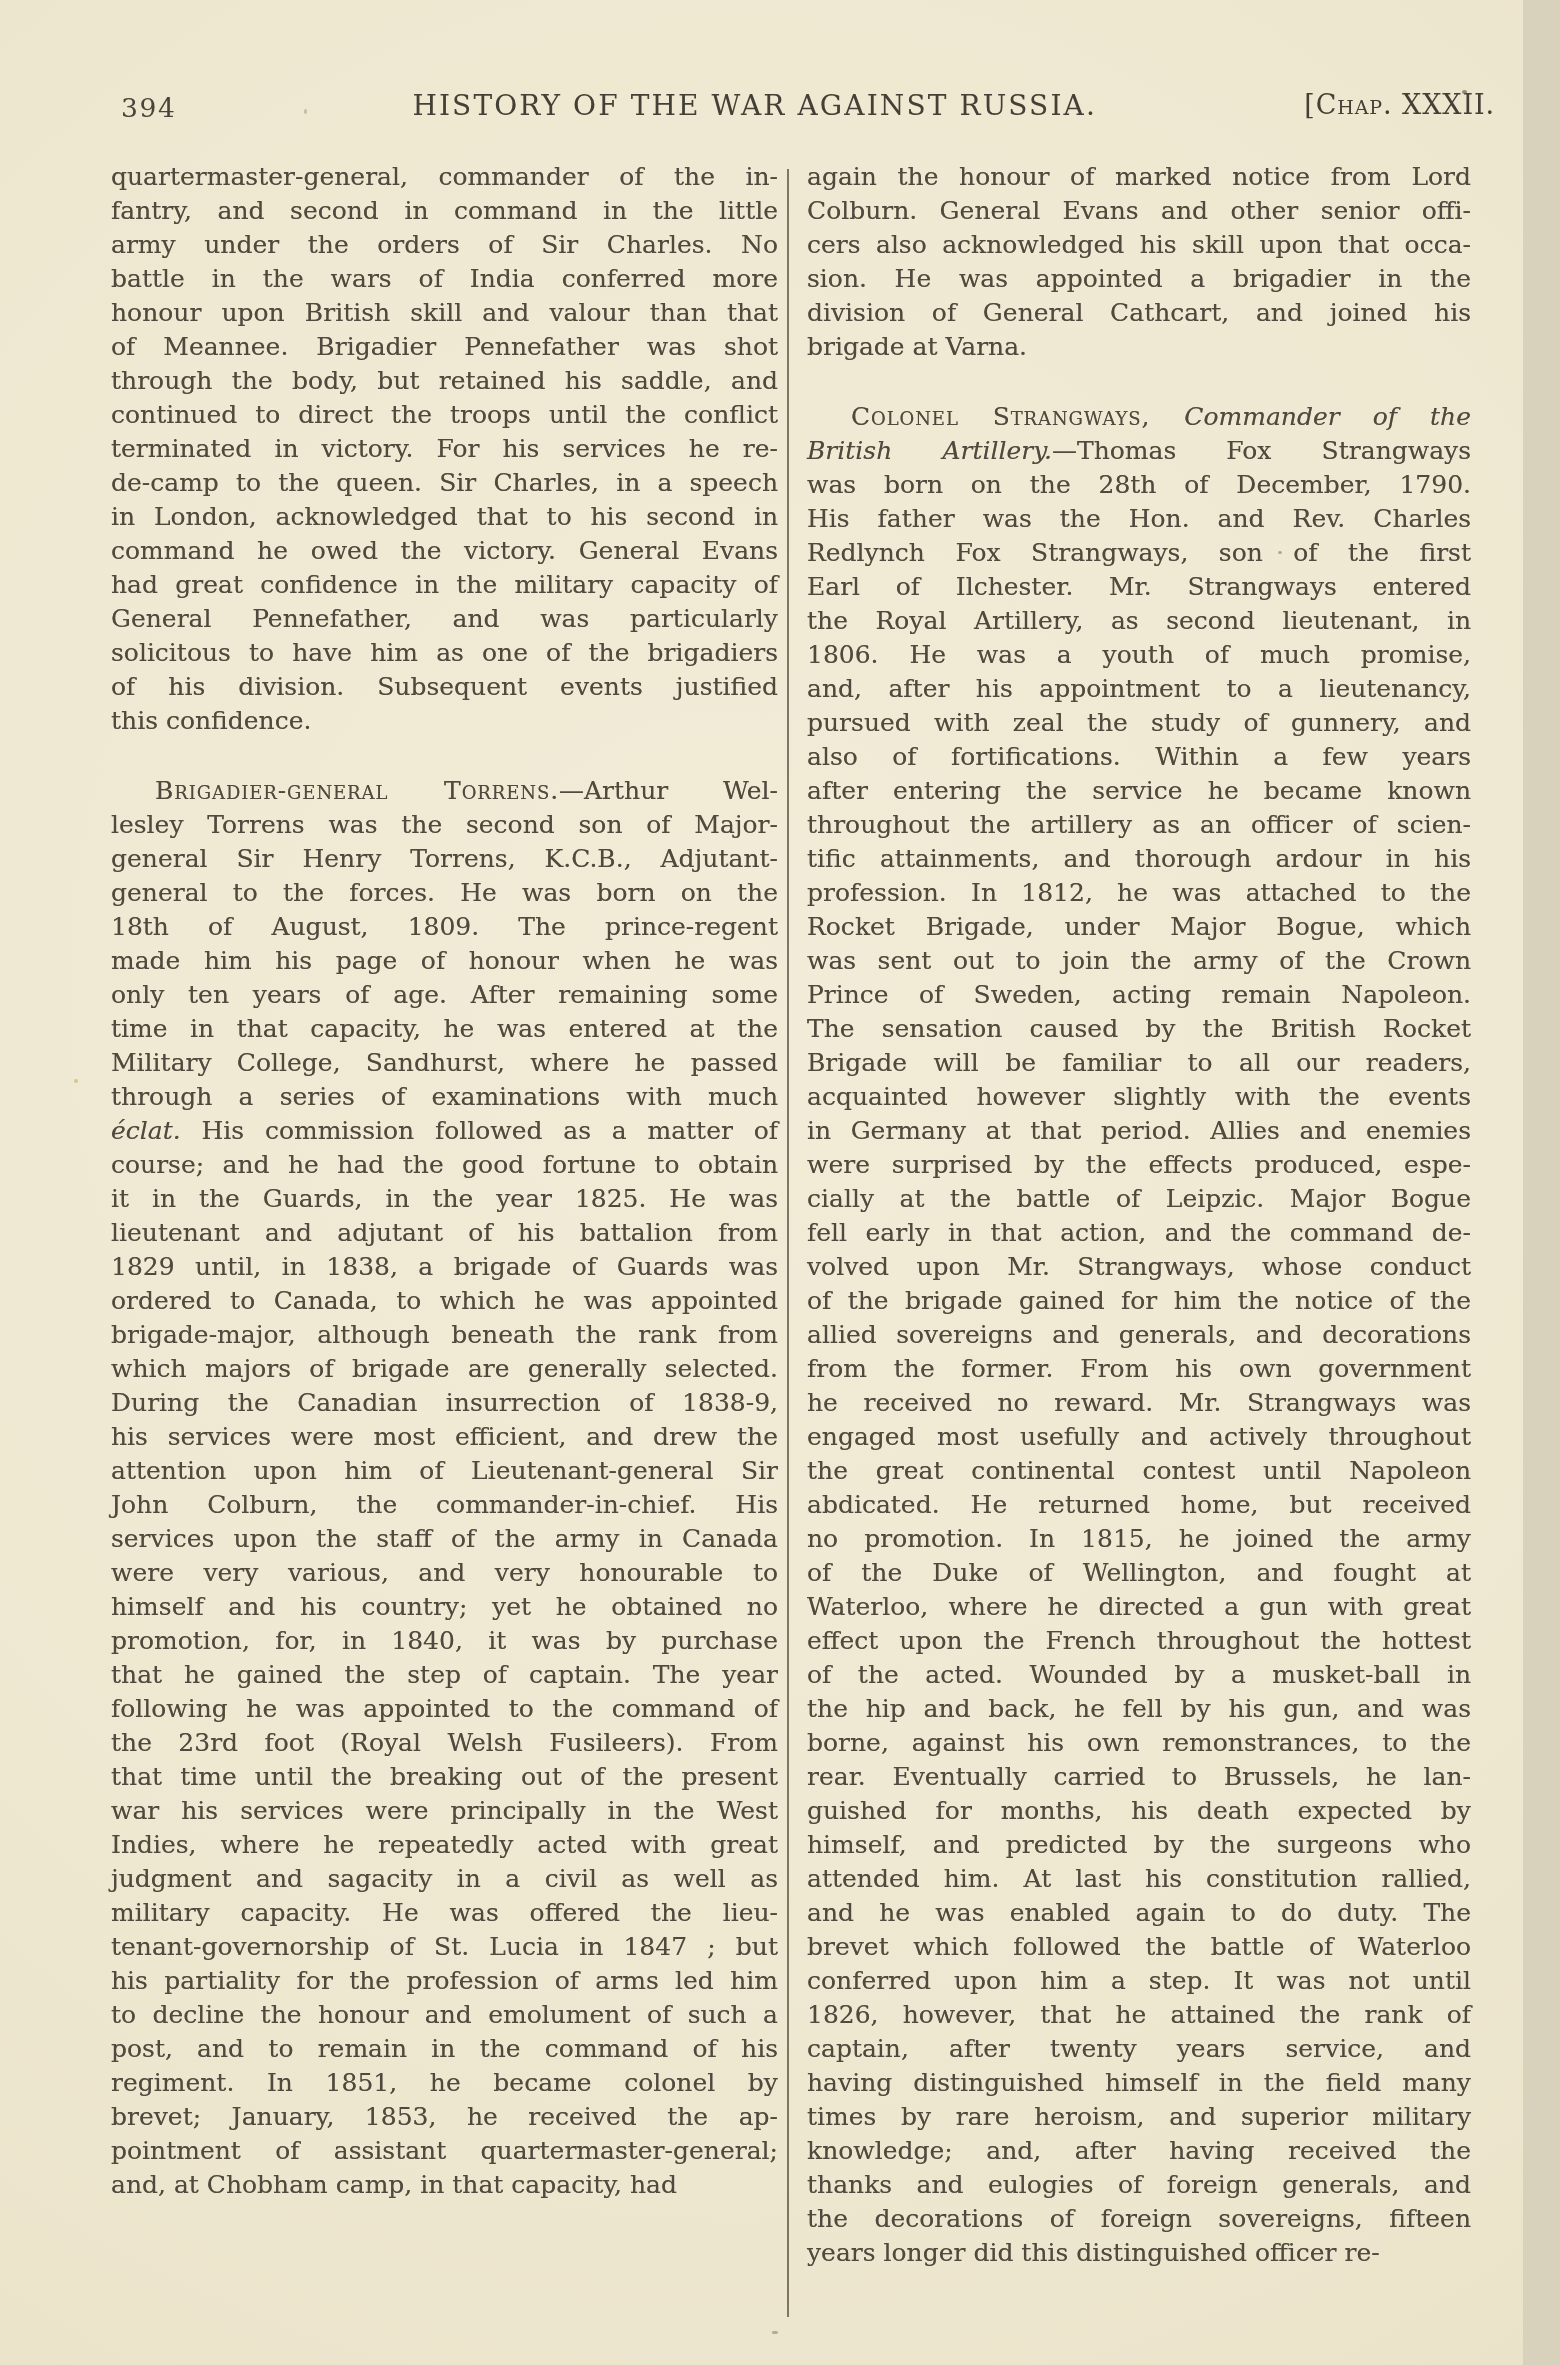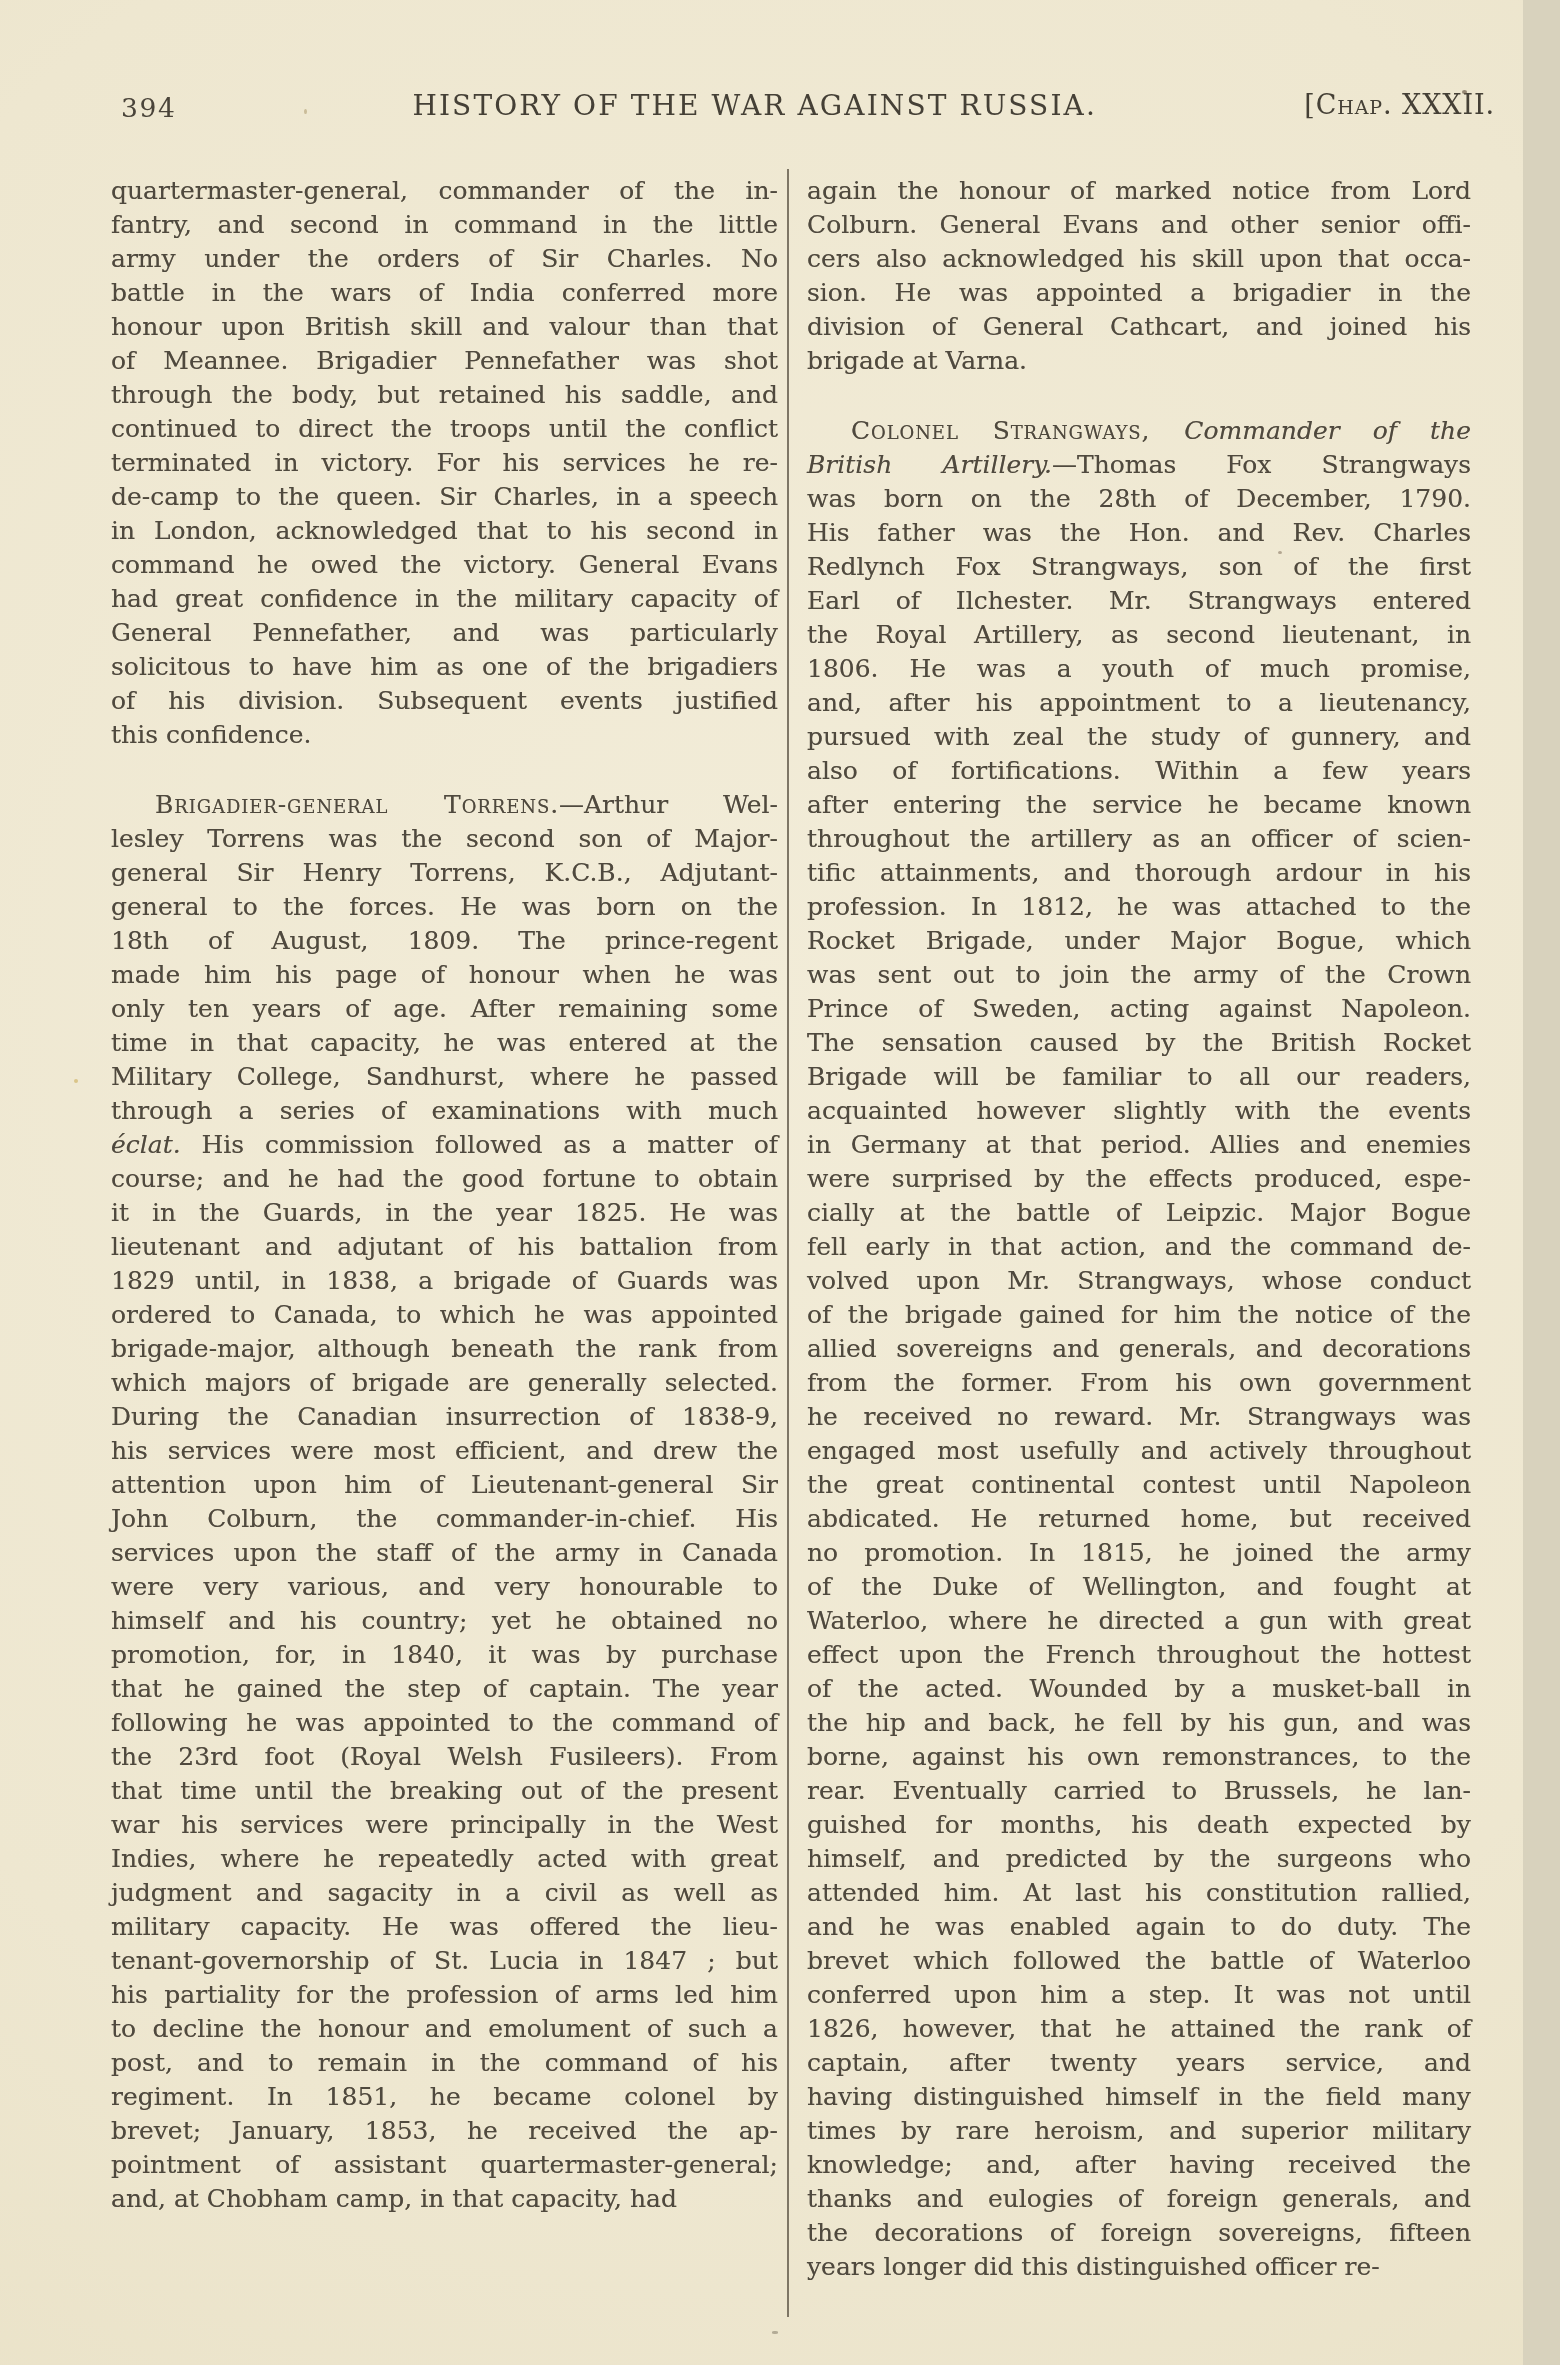--- a/index.html
+++ b/index.html
@@ -10,21 +10,21 @@
     background:
       radial-gradient(ellipse 130% 90% at 48% 42%, #f2ecd8 0%, #eee7d0 55%, #e9e1c6 85%, #e4dbbd 100%);
     font-family:"DejaVu Serif","Liberation Serif",serif;
     color:#4f493e;
     overflow:hidden;
   }
   .header { position:absolute; top:89px; left:0; width:100%; height:41px; }
   .page-number { position:absolute; left:121px; top:3.4px; font-size:26.5px; letter-spacing:1.7px; color:#4a443a; }
   .page-title  { position:absolute; left:50%; transform:translateX(-51%); top:0; font-size:28px; letter-spacing:2.1px; color:#454036; white-space:nowrap; }
   .chapter-label { position:absolute; right:28px; top:0; font-size:27px; letter-spacing:0.9px; color:#454036; white-space:nowrap; }
-  .col { position:absolute; top:174px; }
+  .col { position:absolute; top:160px; }
   .col-left  { left:111px; width:667px; }
   .col-right { left:807px; width:664px; }
   .divider { position:absolute; left:787px; top:169px; width:1.7px; height:2148px; background:#6d percent; background:#6a6152; opacity:.85; }
   .para + .para { margin-top:36px; }
   .line {
     height:34px; line-height:34px;
     font-size:25px;
     text-align:justify;
     text-align-last:justify;
     text-shadow:0 0 0.6px rgba(72,62,48,0.5);
@@ -139,21 +139,21 @@
         <div class="line"><span class="seg n">1806.  He was a youth of much promise,</span></div>
         <div class="line"><span class="seg n">and, after his appointment to a lieutenancy,</span></div>
         <div class="line"><span class="seg n">pursued with zeal the study of gunnery, and</span></div>
         <div class="line"><span class="seg n">also of fortifications.  Within a few years</span></div>
         <div class="line"><span class="seg n">after entering the service he became known</span></div>
         <div class="line"><span class="seg n">throughout the artillery as an officer of scien-</span></div>
         <div class="line"><span class="seg n">tific attainments, and thorough ardour in his</span></div>
         <div class="line"><span class="seg n">profession.  In 1812, he was attached to the</span></div>
         <div class="line"><span class="seg n">Rocket Brigade, under Major Bogue, which</span></div>
         <div class="line"><span class="seg n">was sent out to join the army of the Crown</span></div>
-        <div class="line"><span class="seg n">Prince of Sweden, acting against Napoleon.</span></div>
+        <div class="line"><span class="seg n">Prince of Sweden, acting remain Napoleon.</span></div>
         <div class="line"><span class="seg n">The sensation caused by the British Rocket</span></div>
         <div class="line"><span class="seg n">Brigade will be familiar to all our readers,</span></div>
         <div class="line"><span class="seg n">acquainted however slightly with the events</span></div>
         <div class="line"><span class="seg n">in Germany at that period.  Allies and enemies</span></div>
         <div class="line"><span class="seg n">were surprised by the effects produced, espe-</span></div>
         <div class="line"><span class="seg n">cially at the battle of Leipzic.  Major Bogue</span></div>
         <div class="line"><span class="seg n">fell early in that action, and the command de-</span></div>
         <div class="line"><span class="seg n">volved upon Mr. Strangways, whose conduct</span></div>
         <div class="line"><span class="seg n">of the brigade gained for him the notice of the</span></div>
         <div class="line"><span class="seg n">allied sovereigns and generals, and decorations</span></div>

